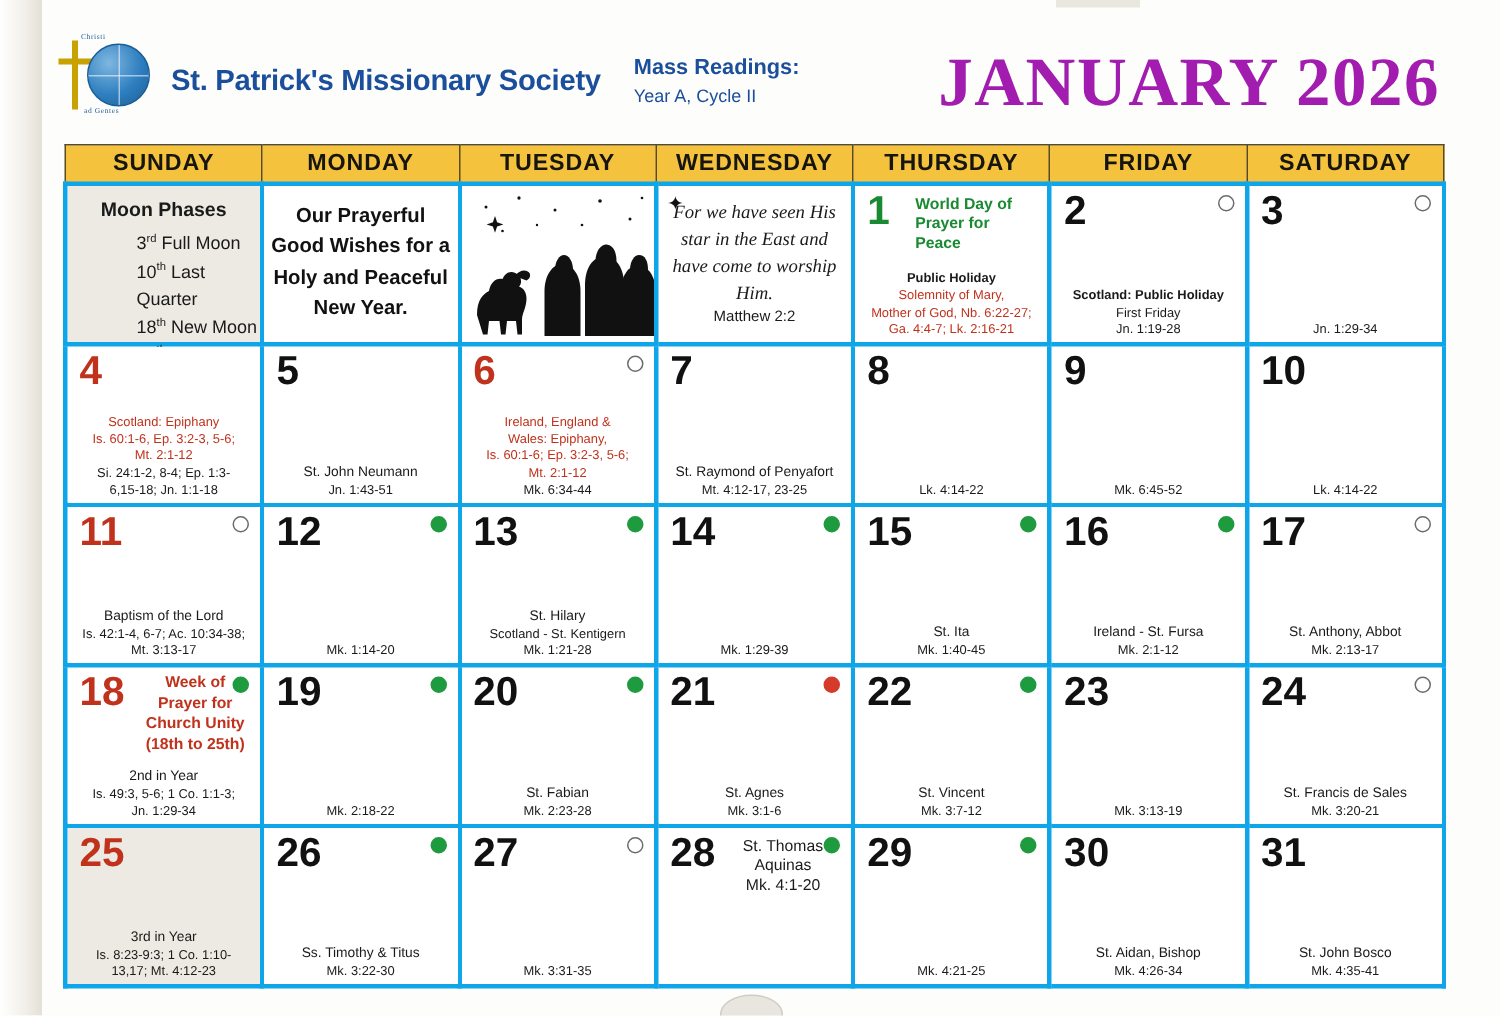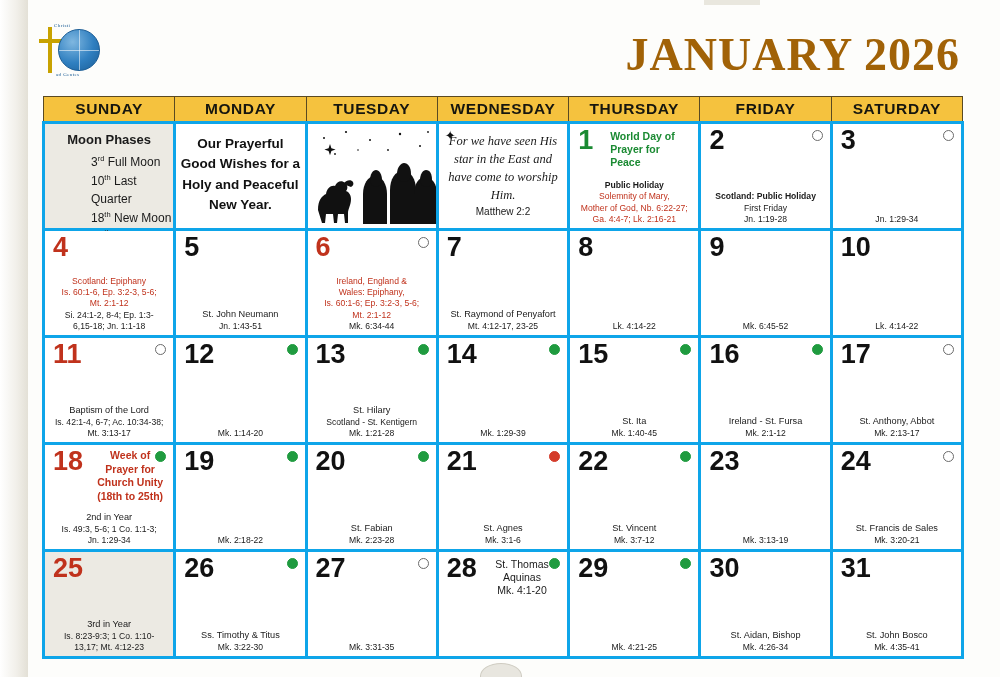--- a/index.html
+++ b/index.html
@@ -111,21 +111,21 @@
   .mass-readings .mr-title {
     font-size: 14.5px;
     font-weight: bold;
   }
   .mass-readings .mr-sub {
     font-size: 12px;
   }
 
   .month-title {
     margin-left: auto;
-    color: #a16207;
+    color: #a21caf;
     font-family: "Liberation Serif", serif;
     font-size: 46px;
     font-weight: bold;
     letter-spacing: 1px;
     padding-right: 4px;
     white-space: nowrap;
   }
 
   
   .cal {
@@ -326,20 +326,25 @@
   <div class="tab-top"></div>
 
   <div class="header">
     <div class="logo-wrap">
       <div class="logo-cross"></div>
       <div class="logo-band-top">Christi</div>
       <div class="logo-globe"></div>
       <div class="logo-band-bot">ad Gentes</div>
     </div>
     <div class="society">
+      <div class="line1">St. Patrick's Missionary Society</div>
+    </div>
+    <div class="mass-readings">
+      <div class="mr-title">Mass Readings:</div>
+      <div class="mr-sub">Year A, Cycle II</div>
     </div>
     <div class="month-title">JANUARY 2026</div>
   </div>
 
   <table class="cal">
     <thead>
       <tr>
         <th>SUNDAY</th>
         <th>MONDAY</th>
         <th>TUESDAY</th>

